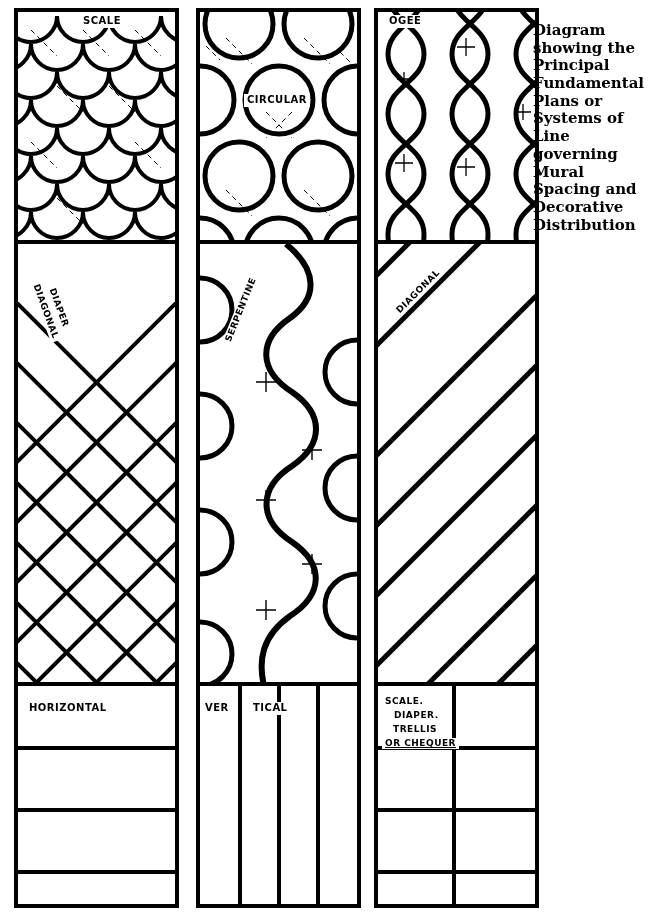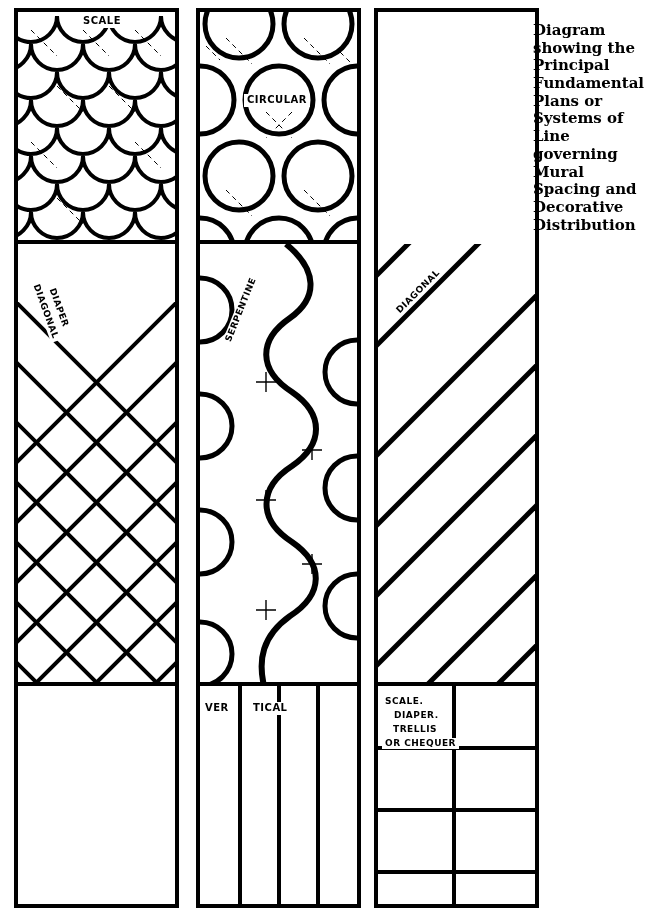--- a/index.html
+++ b/index.html
@@ -127,20 +127,30 @@
             <path d="M 397 0 L -45 442"></path>
           <path d="M 457 0 L 15 442"></path>
             <path d="M 517 0 L 75 442"></path>
           <path d="M 577 0 L 135 442"></path>
         </g>
       </svg>
       <div class="lbl tiny" style="left:22px;top:36px;transform:rotate(70deg);transform-origin:left top;">DIAGONAL</div>
       <div class="lbl tiny" style="left:38px;top:40px;transform:rotate(70deg);transform-origin:left top;">DIAPER</div>
     </div>
 
+    <div class="cell" style="left:0;top:674px;width:157px;height:218px;">
+      <svg width="157" height="218" viewBox="0 0 157 218">
+        <g stroke="#000" stroke-width="4" fill="none">
+          <path d="M 0 62 L 157 62"></path>
+          <path d="M 0 124 L 157 124"></path>
+          <path d="M 0 186 L 157 186"></path>
+        </g>
+      </svg>
+      <div class="lbl small" style="left:8px;top:16px;">HORIZONTAL</div>
+    </div>
   </div>
 
   <div class="col" style="left:196px;top:8px;width:165px;height:900px;">
 
     <div class="cell cell-border" style="left:0;top:0;width:157px;height:232px;">
       <svg width="157" height="232" viewBox="0 0 157 232">
         <g stroke="#000" stroke-width="5" fill="none">
           <circle cx="39" cy="12" r="34"></circle>
             <circle cx="118" cy="12" r="34"></circle>
           <circle cx="-40" cy="12" r="34"></circle>
@@ -207,20 +217,49 @@
           <path d="M 118 0 L 118 218"></path>
         </g>
       </svg>
       <div class="lbl small" style="left:2px;top:16px;">VER</div>
       <div class="lbl small" style="left:42px;top:16px;margin-left:8px;">TICAL</div>
     </div>
   </div>
 
   <div class="col" style="left:374px;top:8px;width:165px;height:900px;">
 
+    <div class="cell cell-border" style="left:0;top:0;width:157px;height:232px;">
+      <svg width="157" height="232" viewBox="0 0 157 232">
+        <g stroke="#000" stroke-width="5" fill="none">
+
+          <path d="M 10 -20 C 10 10, 46 14, 46 42 C 46 70, 10 74, 10 102
+                   C 10 130, 46 134, 46 162 C 46 190, 10 194, 10 222 C 10 240, 16 248, 22 256"></path>
+          <path d="M 46 -20 C 46 10, 10 14, 10 42 C 10 70, 46 74, 46 102
+                   C 46 130, 10 134, 10 162 C 10 190, 46 194, 46 222 C 46 240, 40 248, 34 256"></path>
+
+          <path d="M 74 -20 C 74 10, 110 14, 110 42 C 110 70, 74 74, 74 102
+                   C 74 130, 110 134, 110 162 C 110 190, 74 194, 74 222 C 74 240, 80 248, 86 256"></path>
+          <path d="M 110 -20 C 110 10, 74 14, 74 42 C 74 70, 110 74, 110 102
+                   C 110 130, 74 134, 74 162 C 74 190, 110 194, 110 222 C 110 240, 104 248, 98 256"></path>
+
+          <path d="M 138 -20 C 138 10, 174 14, 174 42 C 174 70, 138 74, 138 102
+                   C 138 130, 174 134, 174 162 C 174 190, 138 194, 138 222 C 138 240, 144 248, 150 256"></path>
+          <path d="M 174 -20 C 174 10, 138 14, 138 42 C 138 70, 174 74, 174 102
+                   C 174 130, 138 134, 138 162 C 138 190, 174 194, 174 222 C 174 240, 168 248, 162 256"></path>
+        </g>
+        <g stroke="#000" stroke-width="1.3" fill="none">
+          <path d="M 88 26 L 88 44 M 79 35 L 97 35"></path>
+          <path d="M 26 142 L 26 160 M 17 151 L 35 151"></path>
+          <path d="M 88 146 L 88 164 M 79 155 L 97 155"></path>
+          <path d="M 145 92 L 145 108 M 137 100 L 153 100"></path>
+          <path d="M 26 60 L 26 74 M 19 67 L 33 67"></path>
+        </g>
+      </svg>
+      <div class="lbl small" style="left:8px;top:3px;">OGEE</div>
+    </div>
 
     <div class="cell cell-border" style="left:0;top:232px;width:157px;height:442px;">
       <svg width="157" height="442" viewBox="0 0 157 442">
         <g stroke="#000" stroke-width="5" fill="none">
           <path d="M 210 0 L -20 230"></path>
           <path d="M 210 70 L -20 300"></path>
           <path d="M 210 140 L -20 370"></path>
           <path d="M 210 210 L -20 440"></path>
           <path d="M 210 280 L -20 510"></path>
           <path d="M 210 350 L 40 520"></path>
@@ -236,19 +275,19 @@
         <g stroke="#000" stroke-width="4" fill="none">
           <path d="M 0 62 L 157 62"></path>
           <path d="M 0 124 L 157 124"></path>
           <path d="M 0 186 L 157 186"></path>
           <path d="M 76 0 L 76 218"></path>
         </g>
       </svg>
       <div class="lbl tiny" style="left:4px;top:10px;">SCALE.</div>
       <div class="lbl tiny" style="left:4px;top:24px;margin-left:9px;">DIAPER.</div>
       <div class="lbl tiny" style="left:12px;top:38px;">TRELLIS</div>
-      <div class="lbl tiny" style="left:4px;top:52px;">OR CHEQUER</div>
+      <div class="lbl tiny" style="left:4px;top:52px;text-decoration:underline;">OR CHEQUER</div>
     </div>
   </div>
 
   <div class="caption" style="left:533px;top:22px;">Diagram showing the Principal Fundamental Plans or Systems of Line governing Mural Spacing and Decorative Distribution</div>
 
 </div>
 
 </body></html>

